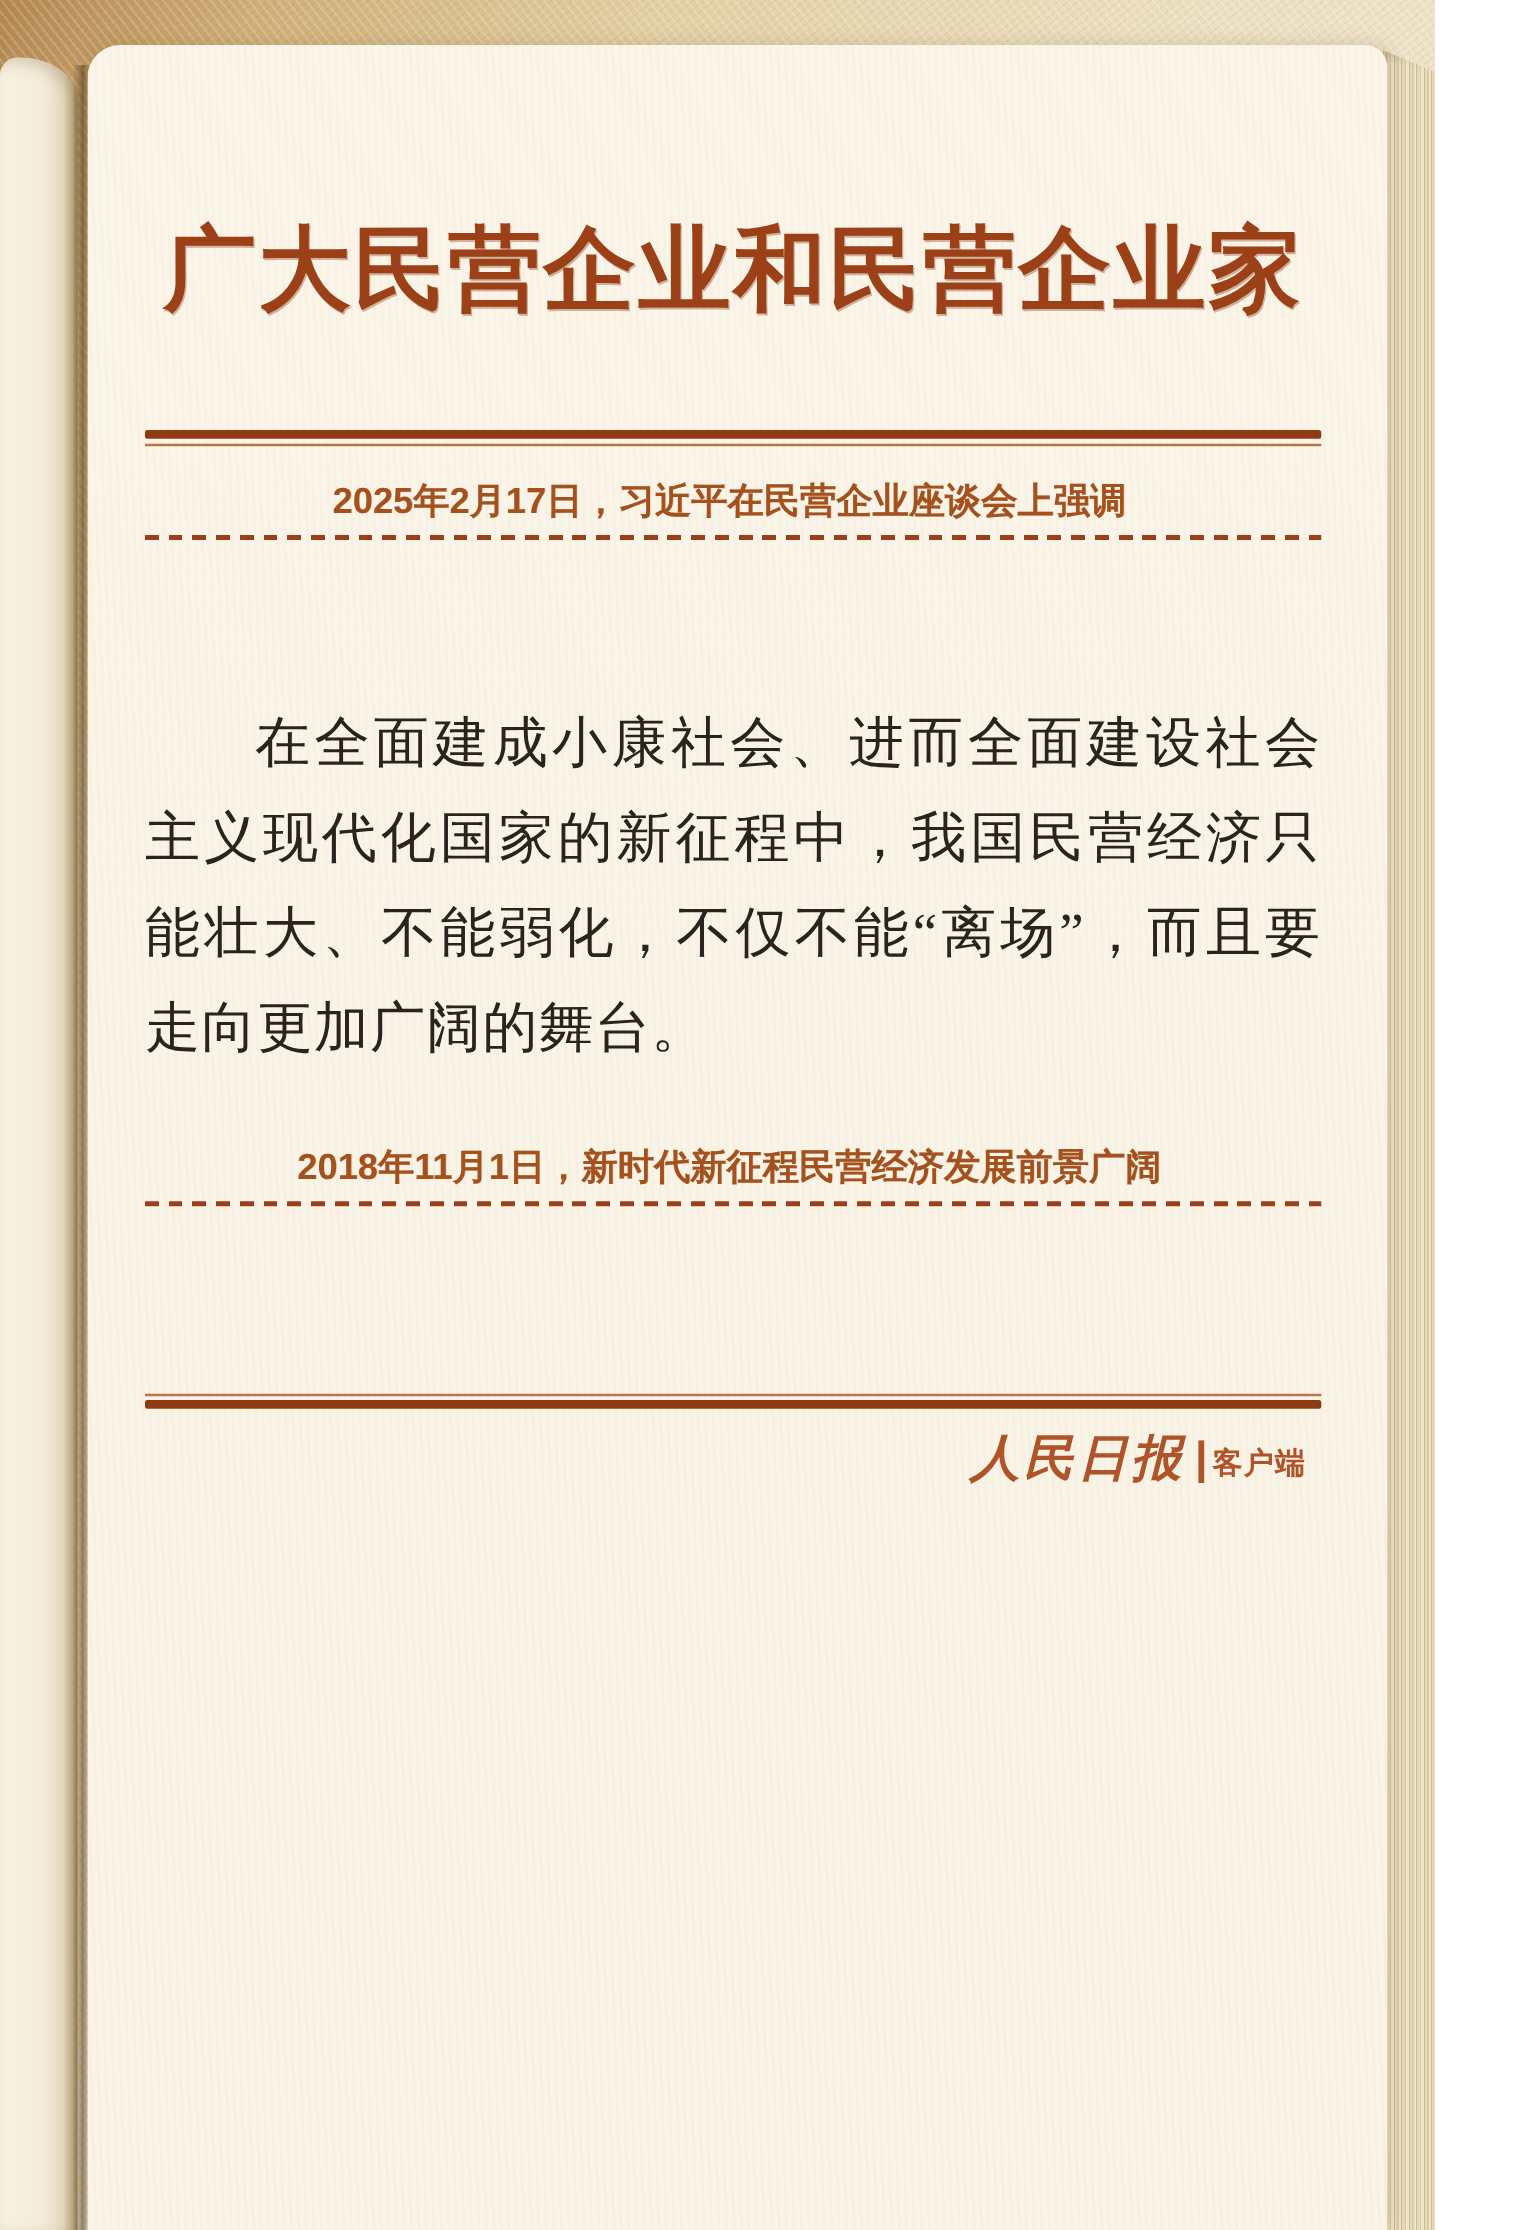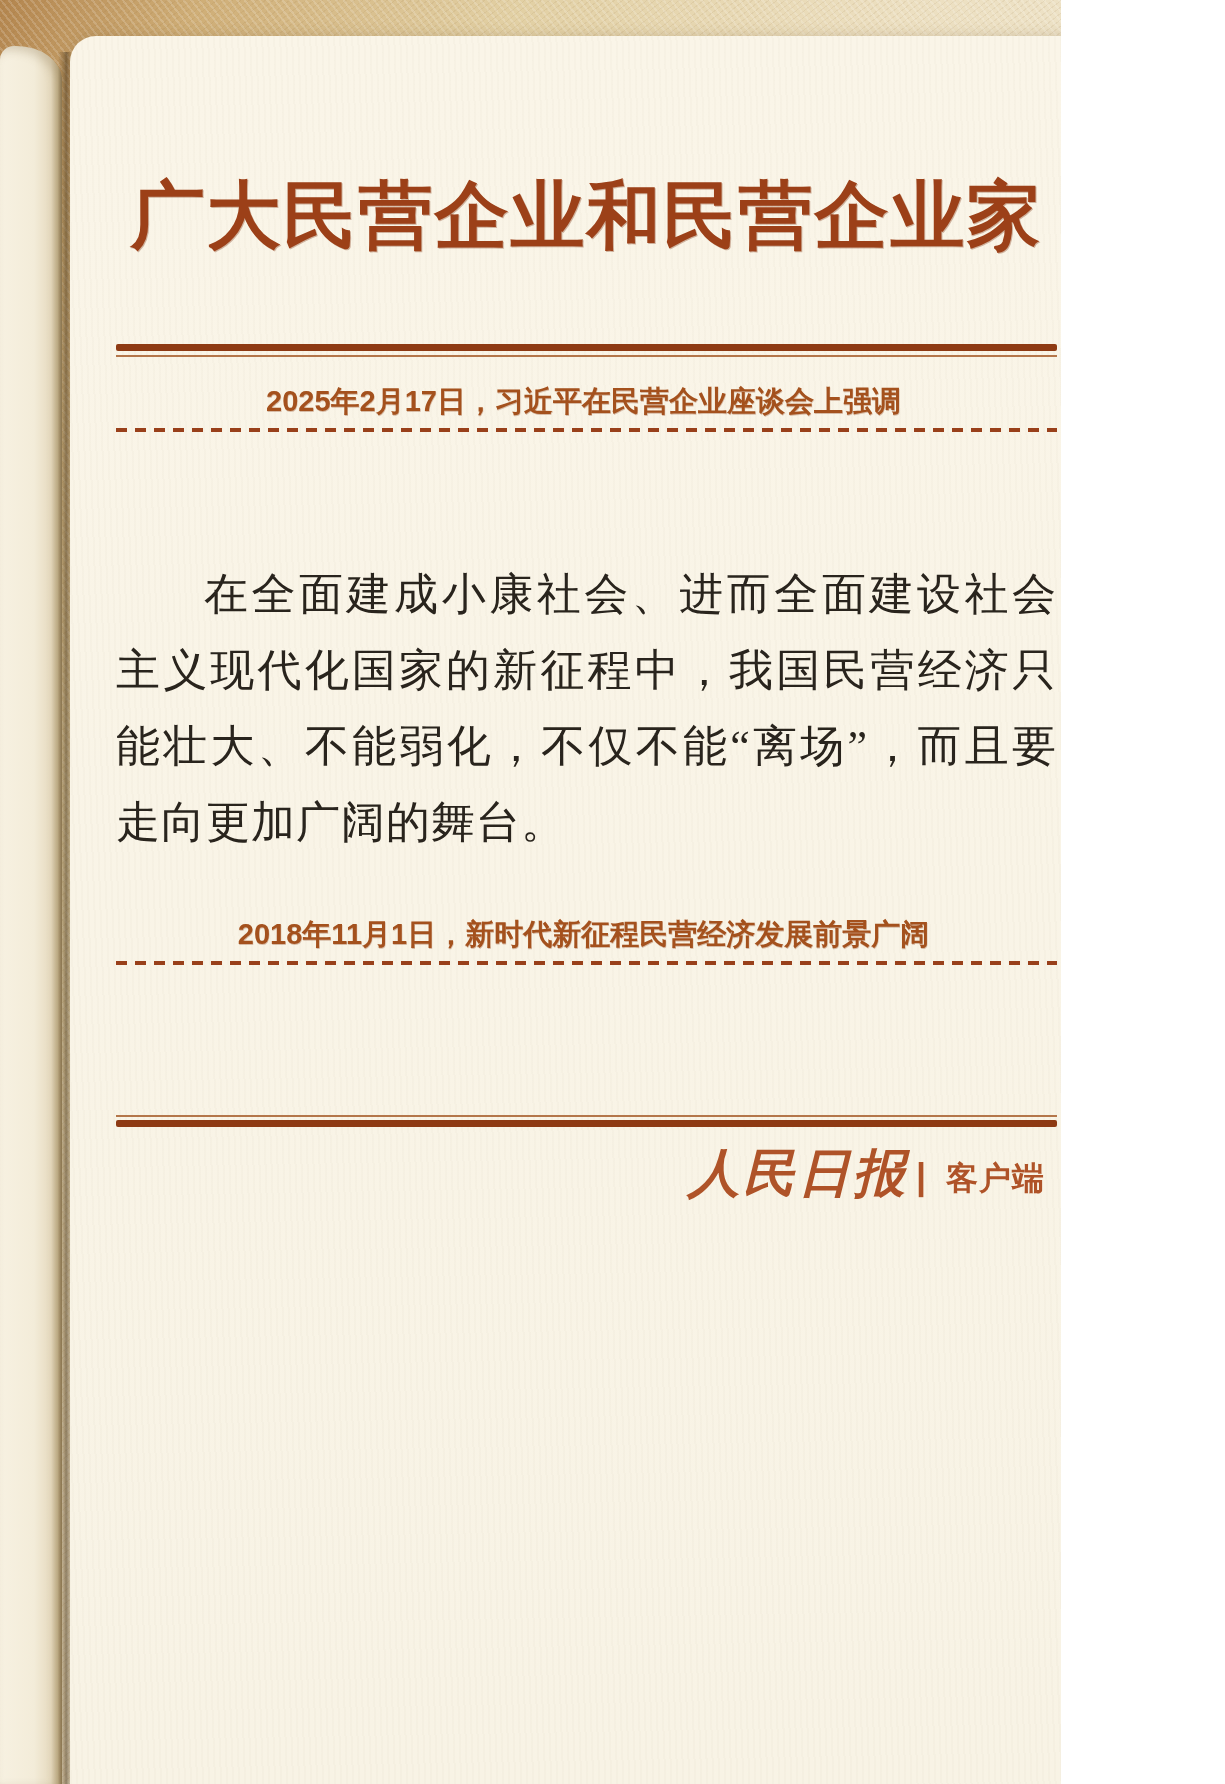--- a/index.html
+++ b/index.html
@@ -1,21 +1,21 @@
 <!DOCTYPE html>
 <html><head>
 <meta charset="utf-8">
 <style>
   * { margin: 0; padding: 0; box-sizing: border-box; }
   html, body { width: 1225px; }
   body { font-family: "Liberation Sans", sans-serif; }
 
   .scene {
     position: relative;
-    width: 1061px;
+    width: 1148px;
     height: 1784px;
     overflow: hidden;
     background:
       repeating-linear-gradient(52deg, rgba(255,255,255,0.16) 0 2px, rgba(255,255,255,0) 2px 6px),
       repeating-linear-gradient(-38deg, rgba(140,100,50,0.09) 0 1px, rgba(0,0,0,0) 1px 5px),
       linear-gradient(118deg, #b3854e 0%, #cfae77 10%, #e2d0a4 26%, #ecdfc0 45%, #efe6cf 68%, #e7dcbf 100%);
     text-decoration: underline;
   }
 
   
@@ -123,37 +123,36 @@
     margin-top: 12px;
     text-align: right;
     color: #af5328;
     padding-right: 12px;
     white-space: nowrap;
   }
   .logo-script {
     font-family: "Liberation Serif", serif;
     font-style: italic;
     font-weight: 700;
-    font-size: 52px;
+    font-size: 40px;
     letter-spacing: 3px;
   }
   .logo-sep {
     font-family: "Liberation Sans", sans-serif;
     font-weight: 700;
     font-size: 36px;
     margin: 0 4px 0 8px;
     vertical-align: 2px;
   }
   .logo-suffix {
     font-family: "Liberation Sans", sans-serif;
     font-weight: 700;
-    font-size: 32px;
+    font-size: 24px;
     letter-spacing: 1px;
     vertical-align: 2px;
-    margin-left: 16px;
   }
 </style>
 </head>
 <body>
 
 <div class="scene">
 
   <div class="left-page"></div>
   <div class="spine"></div>
   <div class="page-stack"></div>

